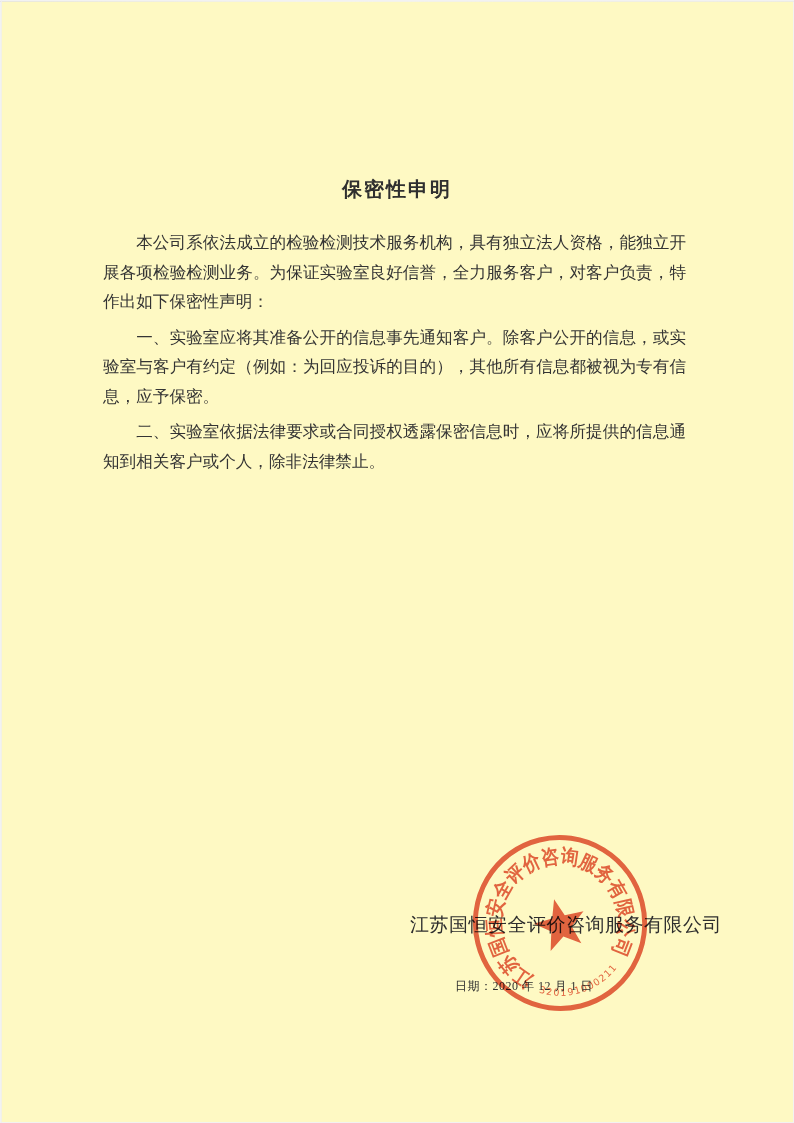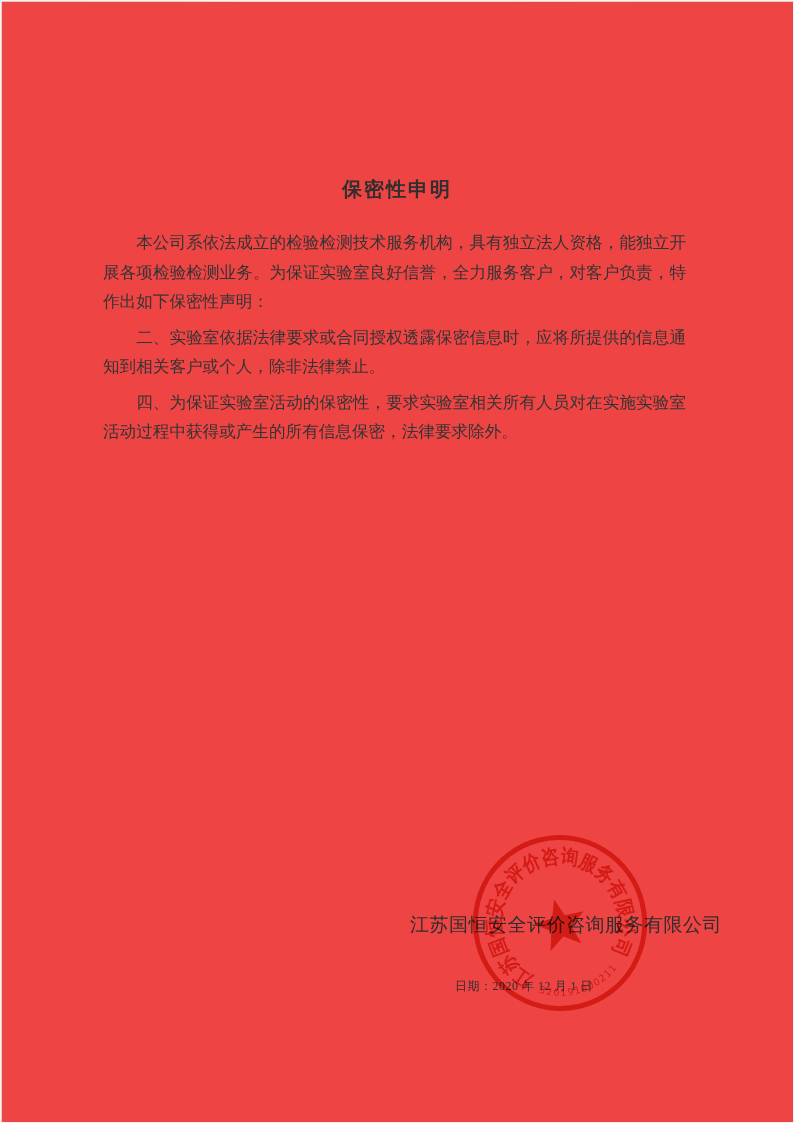--- a/index.html
+++ b/index.html
@@ -1,20 +1,20 @@
 <!DOCTYPE html>
 <html><head>
 <meta charset="utf-8">
 <style>
   html,body{margin:0;padding:0;background:#9a9a9a;}
   .page{
     position:relative;
     width:794px;height:1123px;
     margin:0 auto;
-    background:#ef4444;
+    background:#fef9c3;
     overflow:hidden;
     font-family:"Liberation Serif","DejaVu Serif",serif;
     color:#333333;
     box-shadow:inset 0 0 0 1px #f2f2f2;
   }
   .scan-edge-top{
     position:absolute;top:1px;left:0;width:100%;height:1px;
     background:linear-gradient(90deg,#e3e3e3,#f3f3f3 40%,#e9e9e9);
     opacity:.8;
   }
@@ -63,22 +63,22 @@
 
 <div class="page">
 
   <div class="scan-edge-top"></div>
   <div class="scan-edge-left"></div>
 
   <div class="doc-title">保密性申明</div>
 
   <div class="doc-body">
     <p>本公司系依法成立的检验检测技术服务机构，具有独立法人资格，能独立开展各项检验检测业务。为保证实验室良好信誉，全力服务客户，对客户负责，特作出如下保密性声明：</p>
+    <p>一、实验室应将其准备公开的信息事先通知客户。除客户公开的信息，或实验室与客户有约定（例如：为回应投诉的目的），其他所有信息都被视为专有信息，应予保密。</p>
     <p>二、实验室依据法律要求或合同授权透露保密信息时，应将所提供的信息通知到相关客户或个人，除非法律禁止。</p>
-    <p>四、为保证实验室活动的保密性，要求实验室相关所有人员对在实施实验室活动过程中获得或产生的所有信息保密，法律要求除外。</p>
   </div>
 
   <div class="sig-company">江苏国恒安全评价咨询服务有限公司</div>
   <div class="sig-date">日期：2020 年 12 月 1 日</div>
 
   <svg class="seal" viewBox="0 0 200 200" preserveAspectRatio="none">
     <defs>
       <path id="seal-name-arc" d="M 57.6 150.6 A 66 66 0 1 1 142.4 150.6" fill="none"></path>
       <path id="seal-serial-arc" d="M 51.8 163.9 A 80 80 0 0 0 148.2 163.9" fill="none"></path>
     </defs>

